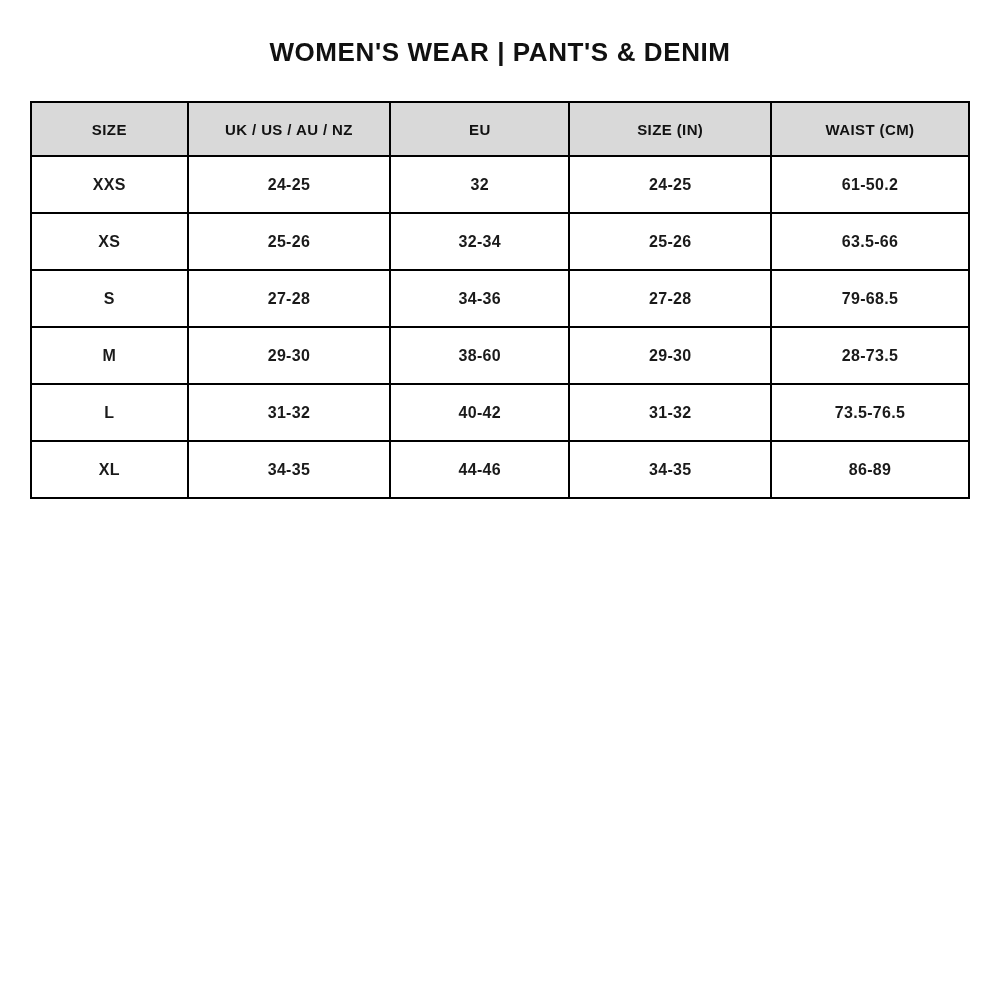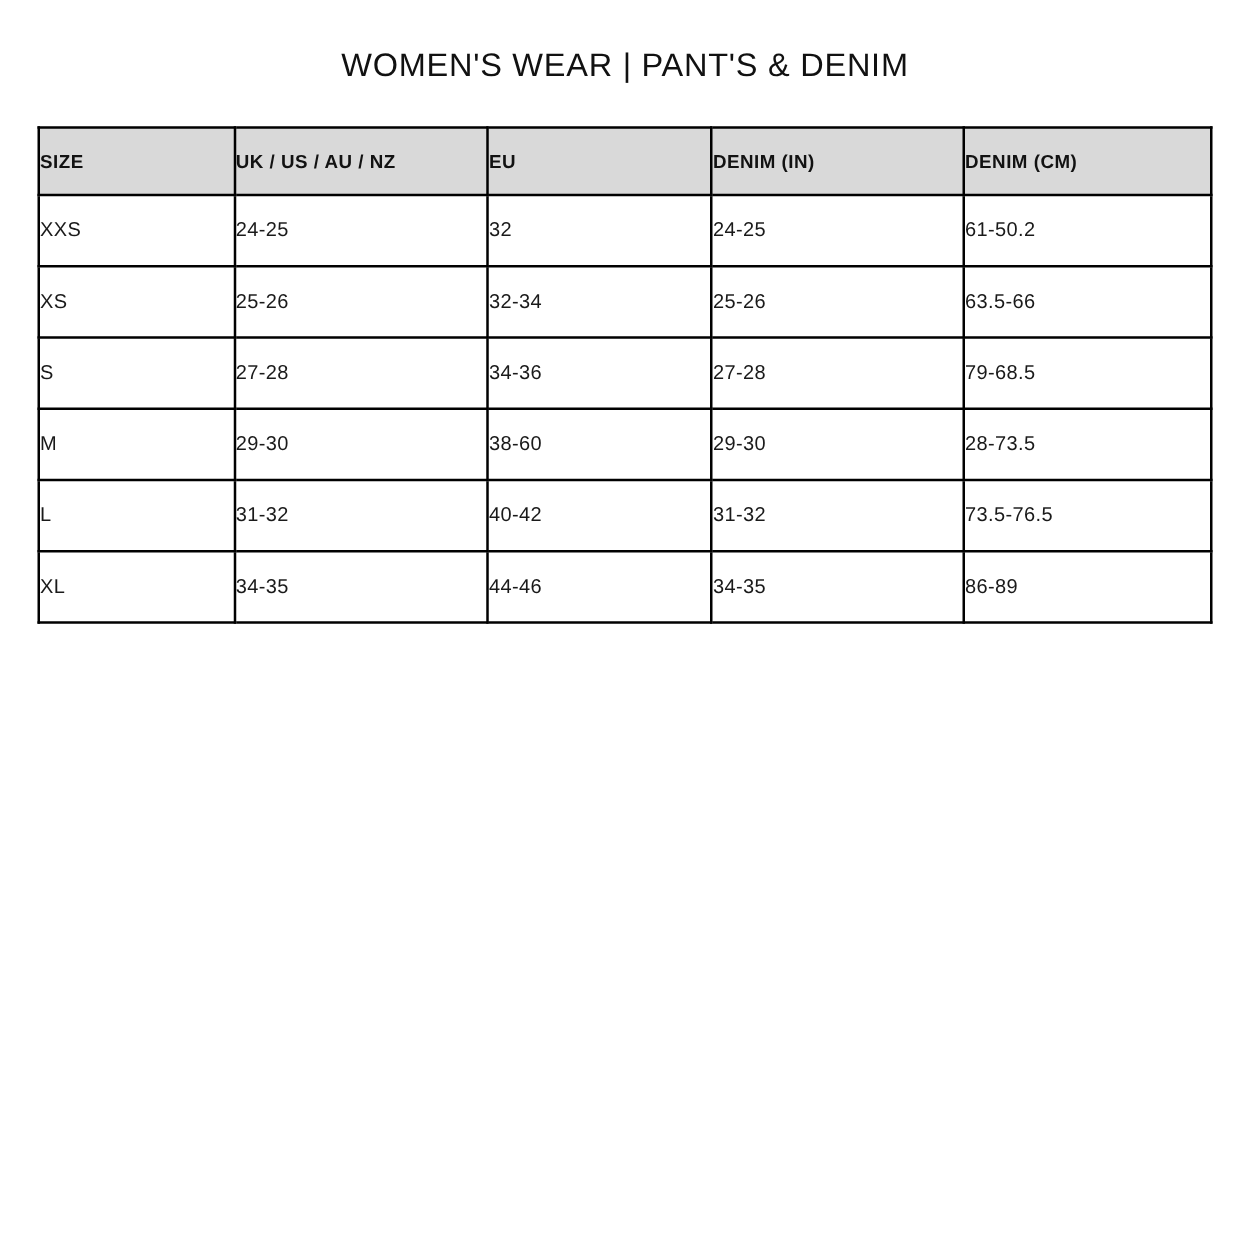--- a/index.html
+++ b/index.html
@@ -11,50 +11,50 @@
     width: 1000px;
     height: 1000px;
     font-family: "Liberation Sans", sans-serif;
     color: #121212;
     overflow: hidden;
   }
   .page-title {
     padding-top: 37px;
     text-align: center;
     font-size: 26px;
-    font-weight: 400;
+    font-weight: 700;
     letter-spacing: 0.6px;
     color: #111111;
   }
   .size-table {
     border-collapse: collapse;
     margin: 33px auto 0 auto;
     width: 940px;
     table-layout: fixed;
   }
   .size-table th,
   .size-table td {
     border: 2px solid #000000;
-    text-align: left;
+    text-align: center;
     vertical-align: middle;
     padding: 0;
   }
   .size-table thead th {
     background: #d9d9d9;
     height: 52px;
     font-size: 15px;
     font-weight: 700;
     letter-spacing: 0.4px;
     color: #121212;
   }
   .size-table tbody td {
     background: #ffffff;
     height: 55px;
     font-size: 16px;
-    font-weight: 400;
+    font-weight: 700;
     letter-spacing: 0.3px;
     color: #1a1a1a;
     margin-left: 44px;
   }
   col.c-size  { width: 16.7%; }
   col.c-ukus  { width: 21.6%; }
   col.c-eu    { width: 19.1%; }
   col.c-win   { width: 21.5%; }
   col.c-wcm   { width: 21.1%; }
 </style>
@@ -69,22 +69,22 @@
       <col class="c-ukus">
       <col class="c-eu">
       <col class="c-win">
       <col class="c-wcm">
   </colgroup>
   <thead>
     <tr>
       <th>SIZE</th>
       <th>UK / US / AU / NZ</th>
       <th>EU</th>
-      <th>DENIM (IN)</th>
-      <th>DENIM (CM)</th>
+      <th>SIZE (IN)</th>
+      <th>WAIST (CM)</th>
     </tr>
   </thead>
   <tbody>
     <tr>
       <td>XXS</td>
       <td>24-25</td>
       <td>32</td>
       <td>24-25</td>
       <td>61-50.2</td>
     </tr>

